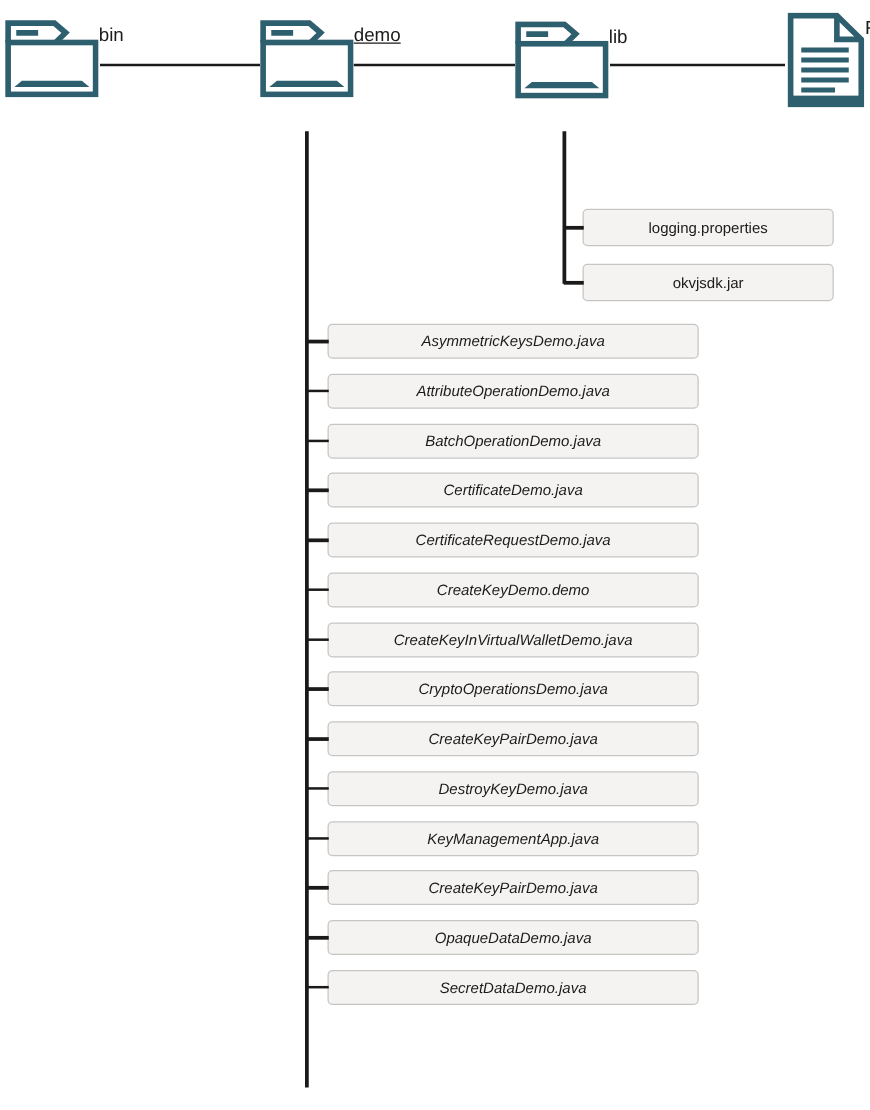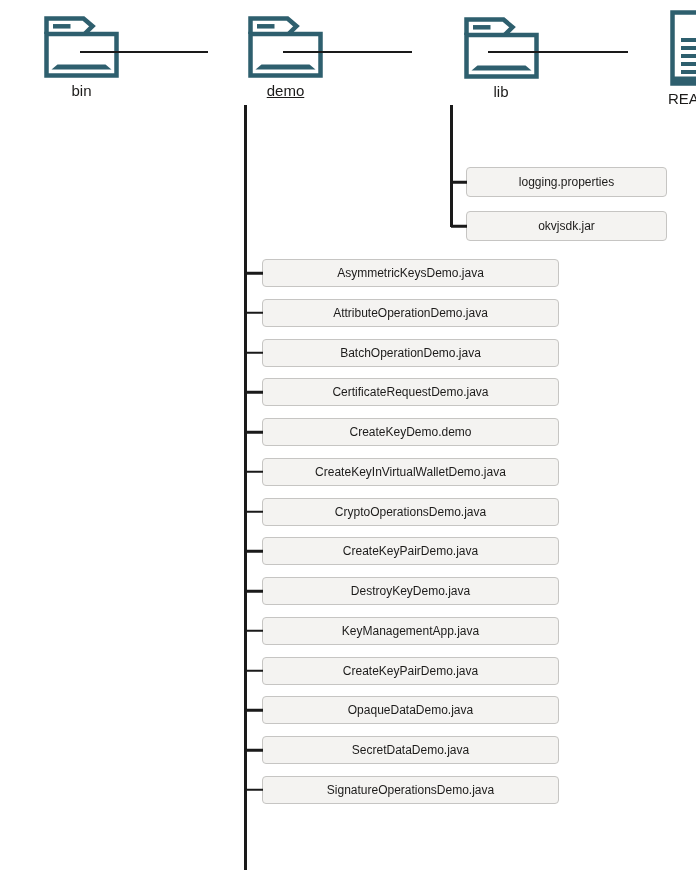--- a/index.html
+++ b/index.html
@@ -19,23 +19,20 @@
     position: relative;
     width: 696px;
     height: 888px;
     background: #ffffff;
     overflow: hidden;
   }
   
   .top-node {
     position: absolute;
     display: flex;
-    flex-direction: column;
-    align-items: center;
-    margin-left: 40px;
   }
   .top-node svg { color: var(--icon-stroke); display: block; }
   .node-label {
     margin-top: 5px;
     font-size: 15px;
     line-height: 16px;
     color: var(--text);
     white-space: nowrap;
   }
   .node-bin    { left: 4px;   top: 16px; width: 75px; }
@@ -74,21 +71,21 @@
   .file-box {
     position: relative;
     background: var(--box-background);
     border: 1px solid var(--box-border);
     border-radius: 4px;
     display: flex;
     align-items: center;
     justify-content: center;
   }
   .lib-list .file-box  { height: 30px; }
-  .demo-list .file-box { height: 28px; }
+  .demo-list .file-box { height: 28px; font-style: italic; }
   .file-box::before {
     content: "";
     position: absolute;
     top: 50%;
     transform: translateY(-50%);
     height: 2.5px;
     background: var(--tree-line);
   }
   .demo-list .file-box::before { left: -18px; width: 18px; }
   .lib-list .file-box::before  { left: -16px; width: 16px; }
@@ -177,20 +174,23 @@
       </div>
 
       <div class="file-box">
         <span class="file-label">AttributeOperationDemo.java</span>
       </div>
 
       <div class="file-box">
         <span class="file-label">BatchOperationDemo.java</span>
       </div>
 
+      <div class="file-box">
+        <span class="file-label">CertificateDemo.java</span>
+      </div>
 
       <div class="file-box">
         <span class="file-label">CertificateRequestDemo.java</span>
       </div>
 
       <div class="file-box">
         <span class="file-label">CreateKeyDemo.demo</span>
       </div>
 
       <div class="file-box">
@@ -219,18 +219,15 @@
 
       <div class="file-box">
         <span class="file-label">OpaqueDataDemo.java</span>
       </div>
 
 
       <div class="file-box">
         <span class="file-label">SecretDataDemo.java</span>
       </div>
 
-      <div class="file-box">
-        <span class="file-label">SignatureOperationsDemo.java</span>
-      </div>
     </div>
 
 </div>
 
 </body></html>

